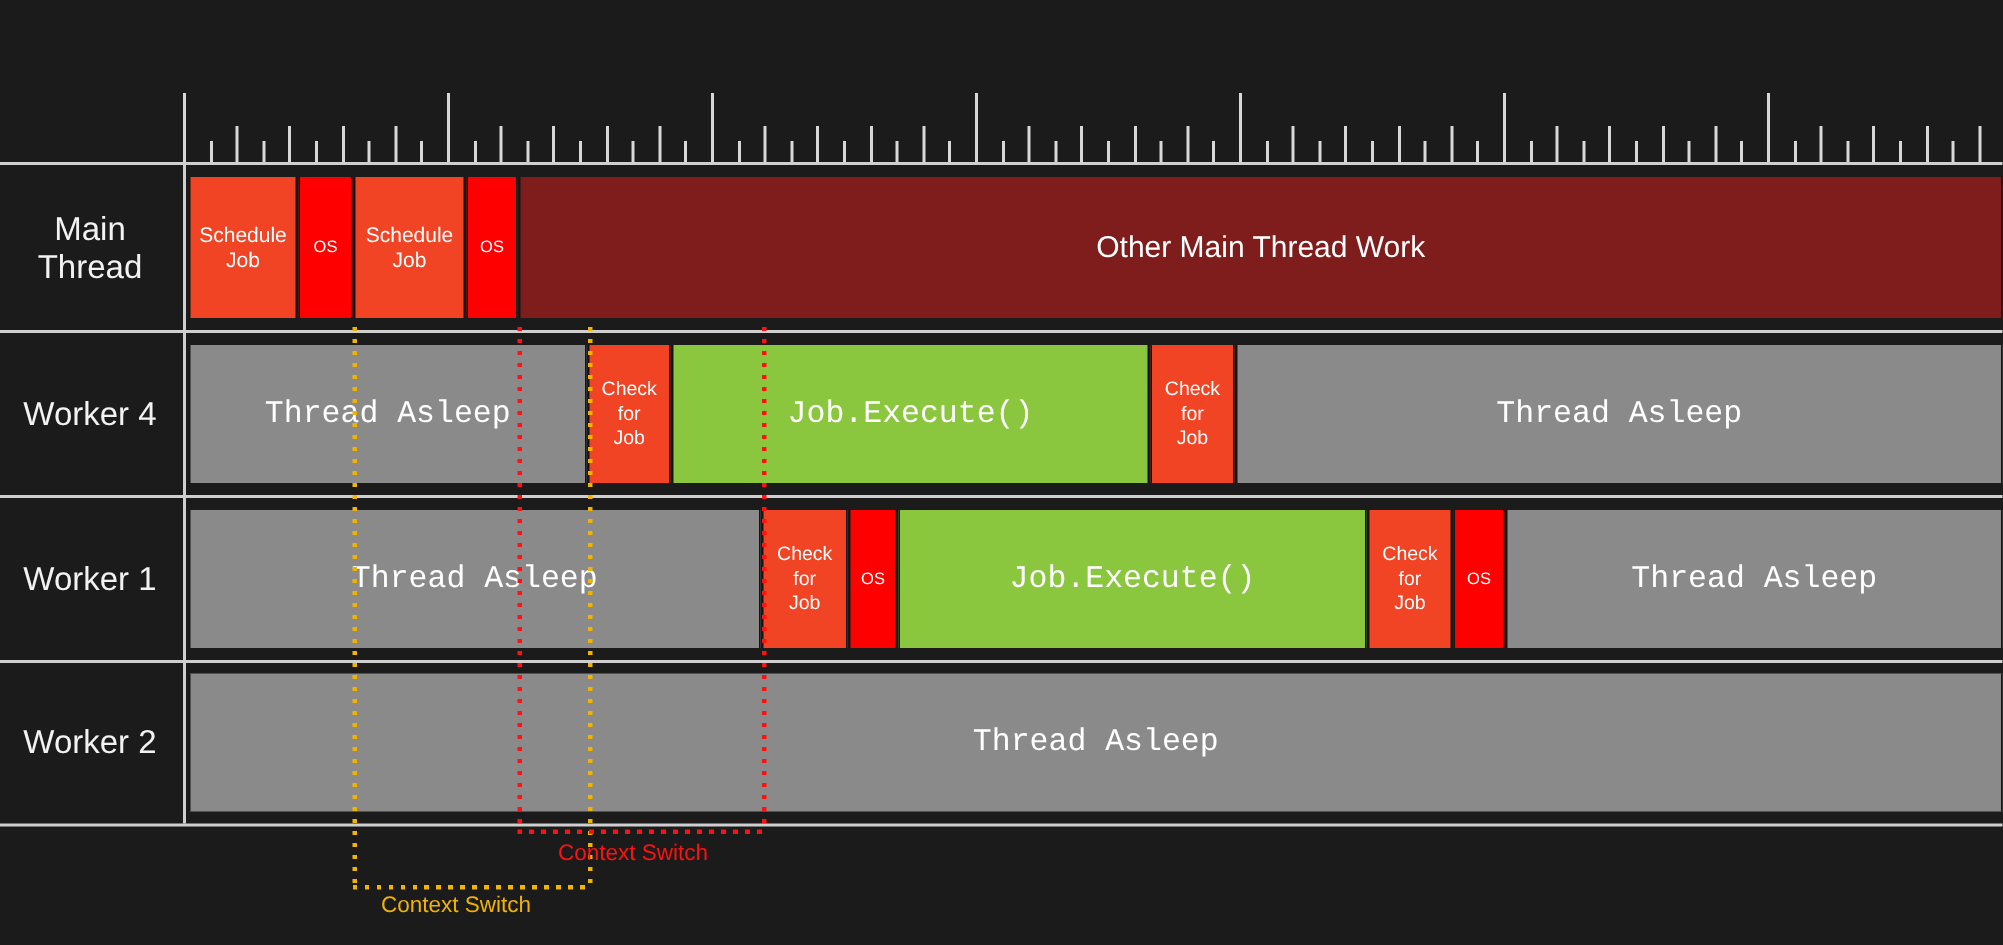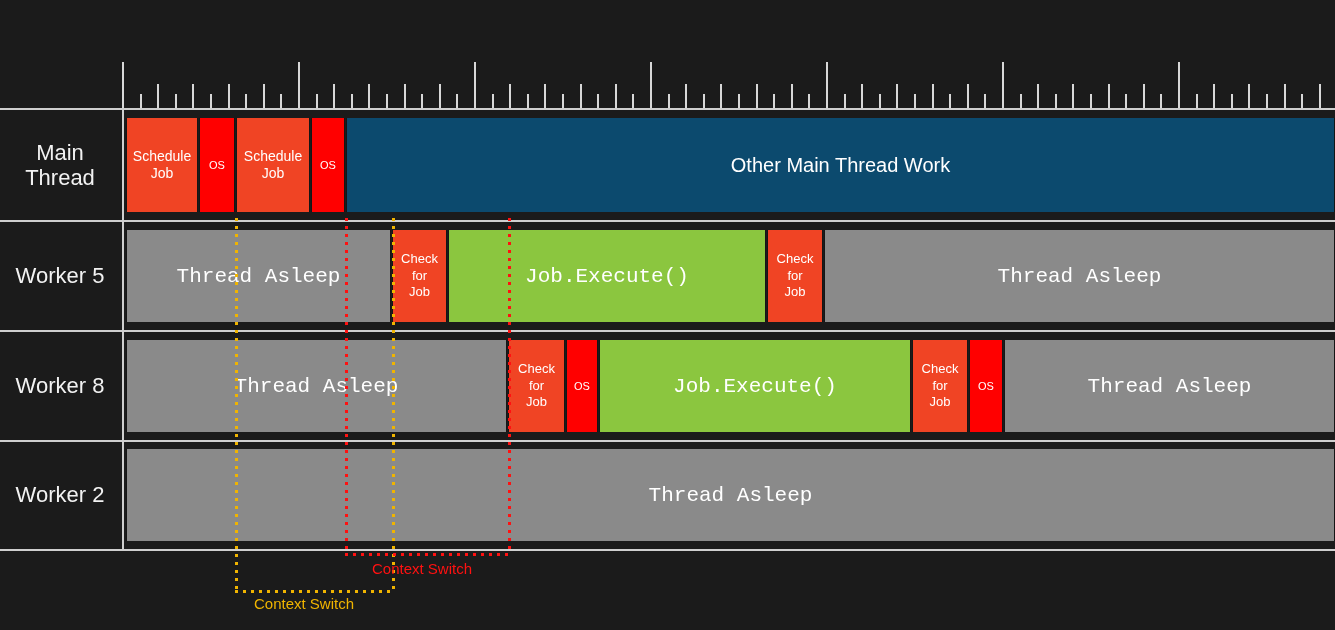--- a/index.html
+++ b/index.html
@@ -134,43 +134,43 @@
       </div>
       <div class="blk os" style="left: 199px; top: 118px; width: 36px; height: 94px; background: rgb(255, 0, 0); color: rgb(255, 255, 255);">
         <span>OS</span>
       </div>
       <div class="blk sched" style="left: 236px; top: 118px; width: 74px; height: 94px; background: rgb(240, 68, 36); color: rgb(255, 255, 255);">
         <span>Schedule<br>Job</span>
       </div>
       <div class="blk os" style="left: 311px; top: 118px; width: 34px; height: 94px; background: rgb(255, 0, 0); color: rgb(255, 255, 255);">
         <span>OS</span>
       </div>
-      <div class="blk work" style="left: 346px; top: 118px; width: 989px; height: 94px; background: #0c4a6e; color: rgb(255, 255, 255);">
+      <div class="blk work" style="left: 346px; top: 118px; width: 989px; height: 94px; background: #7f1d1d; color: rgb(255, 255, 255);">
         <span>Other Main Thread Work</span>
       </div>
       <div class="rowlabel" style="top: 222px; height: 108px; color: rgb(242, 242, 242);">
-        <span>Worker 5</span>
+        <span>Worker 4</span>
       </div>
       <div class="blk mono" style="left: 126px; top: 230px; width: 265px; height: 92px; background: rgb(138, 138, 138); color: rgb(255, 255, 255);">
         <span>Thread Asleep</span>
       </div>
       <div class="blk check" style="left: 392px; top: 230px; width: 55px; height: 92px; background: rgb(240, 68, 36); color: rgb(255, 255, 255);">
         <span>Check<br>for<br>Job</span>
       </div>
       <div class="blk mono" style="left: 448px; top: 230px; width: 318px; height: 92px; background: rgb(139, 198, 63); color: rgb(255, 255, 255);">
         <span>Job.Execute()</span>
       </div>
       <div class="blk check" style="left: 767px; top: 230px; width: 56px; height: 92px; background: rgb(240, 68, 36); color: rgb(255, 255, 255);">
         <span>Check<br>for<br>Job</span>
       </div>
       <div class="blk mono" style="left: 824px; top: 230px; width: 511px; height: 92px; background: rgb(138, 138, 138); color: rgb(255, 255, 255);">
         <span>Thread Asleep</span>
       </div>
       <div class="rowlabel" style="top: 332px; height: 108px; color: rgb(242, 242, 242);">
-        <span>Worker 8</span>
+        <span>Worker 1</span>
       </div>
       <div class="blk mono" style="left: 126px; top: 340px; width: 381px; height: 92px; background: rgb(138, 138, 138); color: rgb(255, 255, 255);">
         <span>Thread Asleep</span>
       </div>
       <div class="blk check" style="left: 508px; top: 340px; width: 57px; height: 92px; background: rgb(240, 68, 36); color: rgb(255, 255, 255);">
         <span>Check<br>for<br>Job</span>
       </div>
       <div class="blk os" style="left: 566px; top: 340px; width: 32px; height: 92px; background: rgb(255, 0, 0); color: rgb(255, 255, 255);">
         <span>OS</span>
       </div>

